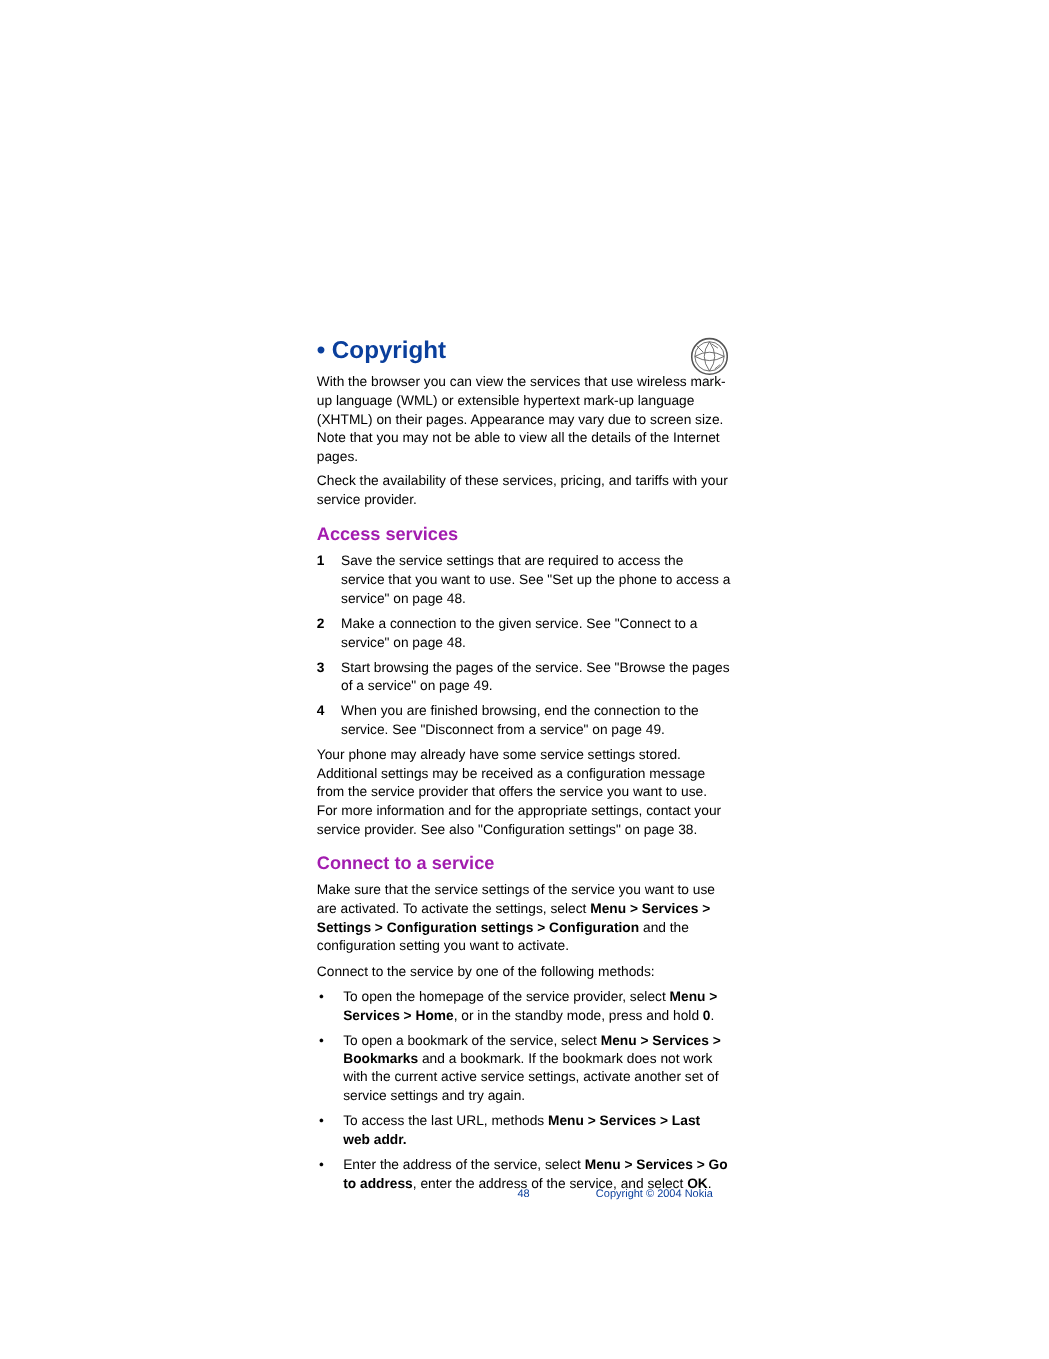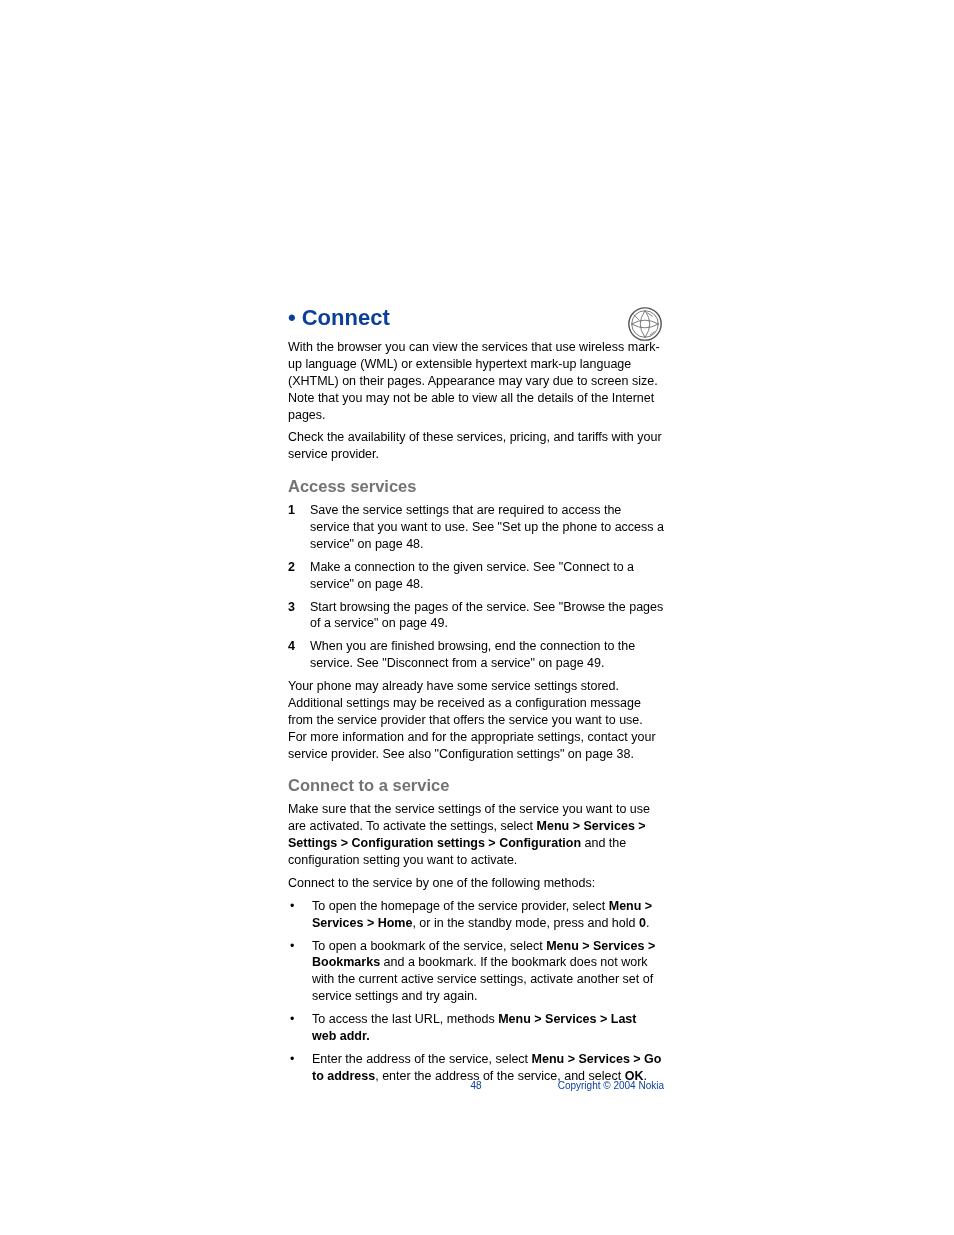--- a/index.html
+++ b/index.html
@@ -30,21 +30,21 @@
     margin-right: 6px;
   }
   .side-icon {
     position: absolute;
     right: 0;
     top: 0;
     width: 38px;
     height: 38px;
   }
   h2.sub {
-    color: #737373;
+    color: #a21caf;
     font-size: 16.5px;
     font-weight: bold;
     margin: 14px 0 4px 0;
   }
   p {
     margin: 6px 0;
     line-height: 1.35;
   }
   ol.numbered {
     list-style: none;
@@ -86,32 +86,32 @@
     display: flex;
     justify-content: space-between;
     font-size: 10px;
     color: #0a3f9c;
   }
   .footer .pagenum {
     margin: 0 auto;
   }
   .footer .copy {
     position: absolute;
-    right: 0;
+    right: 16px;
     text-align: right;
   }
 </style>
 </head>
 <body>
 
 <div class="page">
 
   <div class="header-row">
     <h1 class="main">
-      <span class="bullet">•</span><span>Connect</span>
+      <span class="bullet">•</span><span>Copyright</span>
     </h1>
     <div class="side-icon">
       <svg viewBox="0 0 40 40" width="38" height="38">
         <circle cx="20" cy="20" r="17" fill="none" stroke="#555" stroke-width="1.5"></circle>
         <circle cx="20" cy="20" r="14" fill="none" stroke="#555" stroke-width="0.8"></circle>
         <path d="M20 6 Q 10 20 20 34 Q 30 20 20 6" fill="none" stroke="#555" stroke-width="0.8"></path>
         <path d="M6 20 Q 20 12 34 20 Q 20 28 6 20" fill="none" stroke="#555" stroke-width="0.8"></path>
         <path d="M8 10 L 14 16 M 28 12 L 22 8 M 30 28 L 25 32" stroke="#555" stroke-width="0.8"></path>
       </svg>
     </div>

